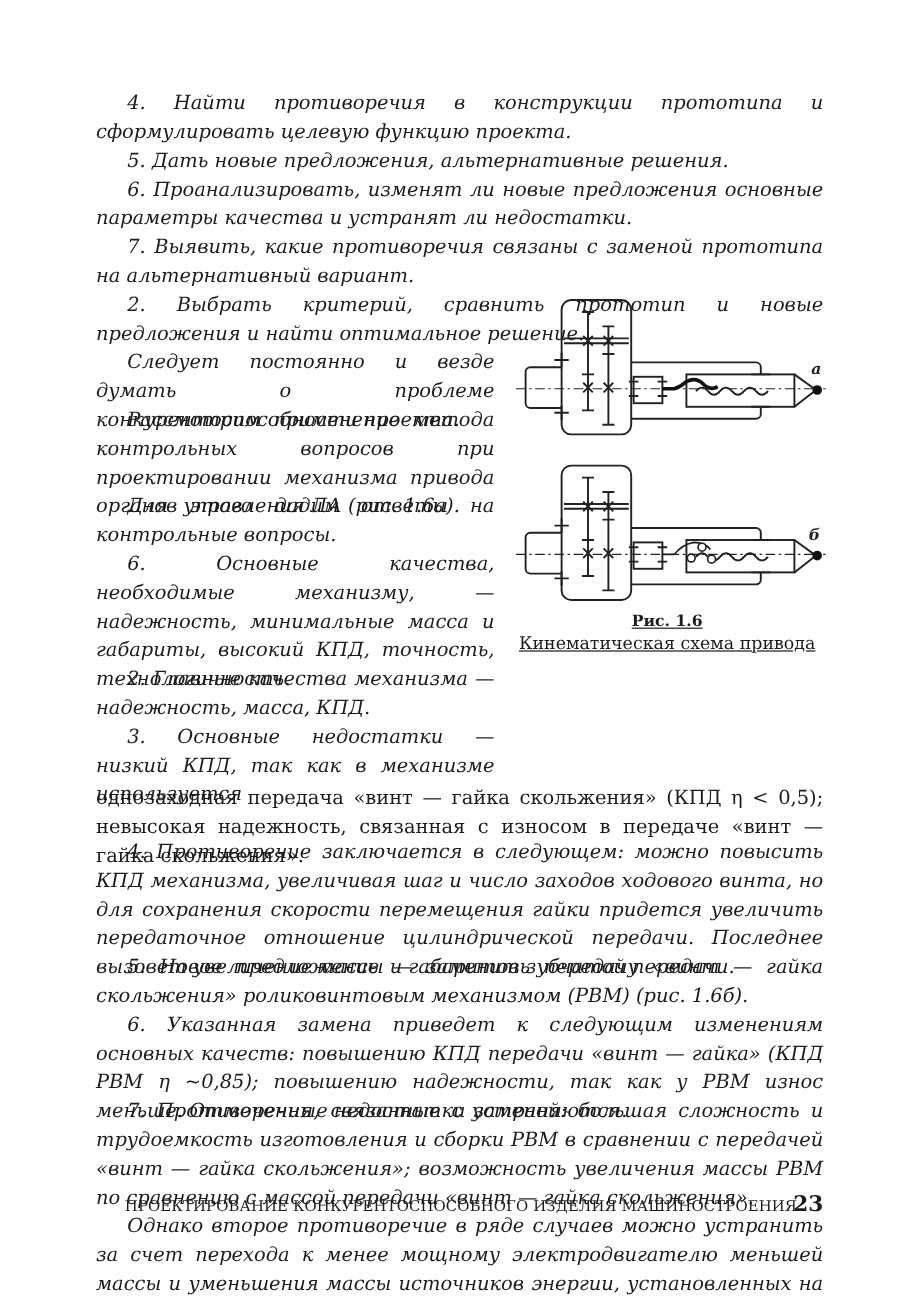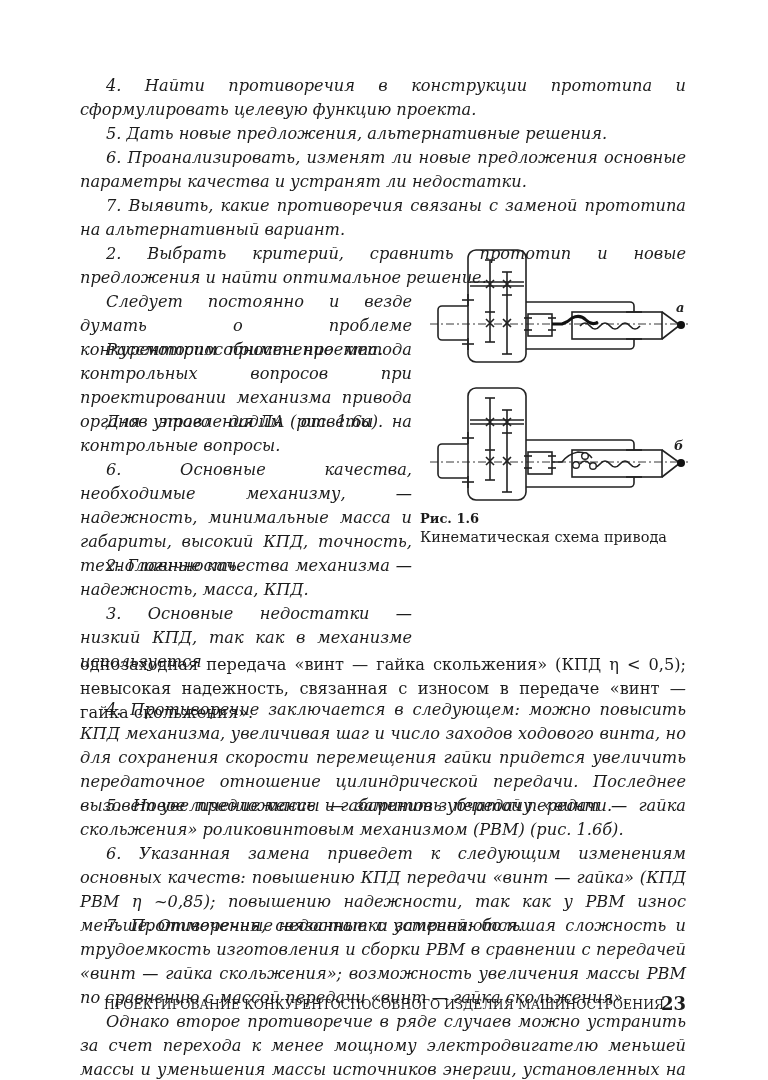--- a/index.html
+++ b/index.html
@@ -3,21 +3,21 @@
 <meta charset="utf-8">
 <style>
   html, body { margin:0; padding:0; background:#ffffff; }
   body { width:768px; height:1080px; position:relative; overflow:hidden;
          font-family:"DejaVu Serif", "Liberation Serif", serif; color:#1c1c1c; }
   .page { position:absolute; left:80px; top:74px; width:606px; }
   .p { position:absolute; left:0; width:606px; font-size:16.2px; line-height:24px; text-align:justify; text-align-last:left; }
   .ind { text-indent:26px;font-style:italic; }
   .narrow { width:332px; }
   .figure { position:absolute; left:430px; top:242px; width:262px; }
-  .figcap { position:absolute; left:420px; width:272px; font-size:14.5px; line-height:19px; }
+  .figcap { position:absolute; left:420px; width:272px; text-align:center; font-size:14.5px; line-height:19px;text-decoration:underline; }
   .figcap .num { font-weight:bold; font-size:13px; }
   .footer { position:absolute; left:80px; top:993px; width:606px; height:24px; }
   .footer .title { position:absolute; left:0; top:4px; font-size:12.4px; letter-spacing:0.1px;margin-left:24px; }
   .footer .pnum { position:absolute; right:0; top:0; font-size:18px; font-weight:bold; }
 </style>
 </head>
 <body>
 
 <div class="page">
 

